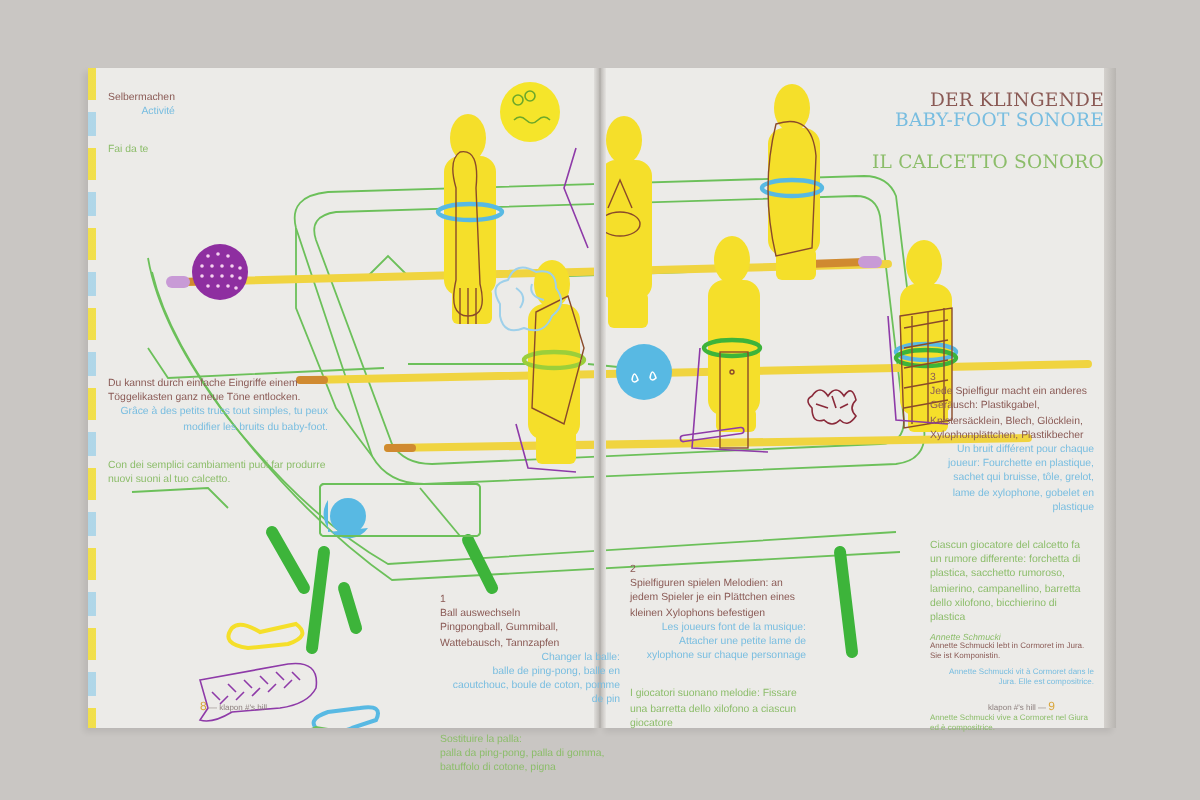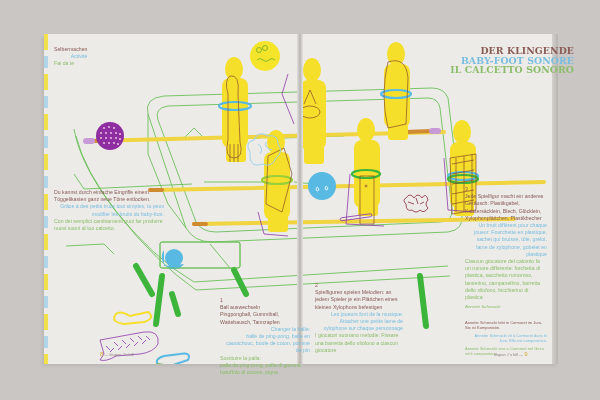--- a/index.html
+++ b/index.html
@@ -32,38 +32,38 @@
     .left-edge-stripes {
       position: absolute; left: 0; top: 0; width: 4px; height: 330px;
       background: repeating-linear-gradient(180deg, #f2de3a 0 16px, #ecebe8 16px 22px, #a9d4e8 22px 34px, #ecebe8 34px 40px);
       opacity: 0.9;
     }
     .illustration { position: absolute; left: 0; top: 0; width: 512px; height: 330px; z-index: 2; pointer-events: none; }
 
     .txt { position: absolute; font-size: 5.2px; line-height: 7.2px; z-index: 4; }
     .brown { color: #8a5a55; }
     .blue { color: #78bde0; text-align: right; }
-    .green { color: #8cbd6a; }
+    .green { color: #8cbd6a; margin-top: 12px; }
 
     .section-label { left: 10px; top: 12px; }
     .intro { left: 10px; top: 155px; width: 110px; }
     .step1 { left: 176px; top: 263px; width: 90px; }
     .step2 { left: 271px; top: 248px; width: 88px; }
     .step3 { left: 421px; top: 152px; width: 82px; }
     .credit-block { left: 421px; top: 286px; width: 82px; font-size: 4px; line-height: 5.4px; }
     .credit-block p { margin-bottom: 2px; }
     .author { margin-top: 2px; font-style: italic; font-size: 4.4px; }
 
     .title {
       position: absolute; left: 408px; top: 12px; width: 100px;
       font-family: "DejaVu Serif", serif; font-size: 9.3px; line-height: 9.6px;
       text-align: right; letter-spacing: 0.1px; z-index: 4; right: auto;
     }
     .title div { white-space: nowrap; }
-    .title { left: 394px; width: 136px; font-weight: bold; }
+    .title { left: 372px; width: 136px; }
 
     .folio { position: absolute; font-size: 4px; color: #8c7f7d; z-index: 4; }
     .folio-left { left: 56px; top: 317px; }
     .folio-right { left: 450px; top: 317px; }
     .folio b { color: #d9a53a; font-weight: normal; font-size: 6px; }
   </style>
 </head>
 <body>
 
 <div class="spread">

